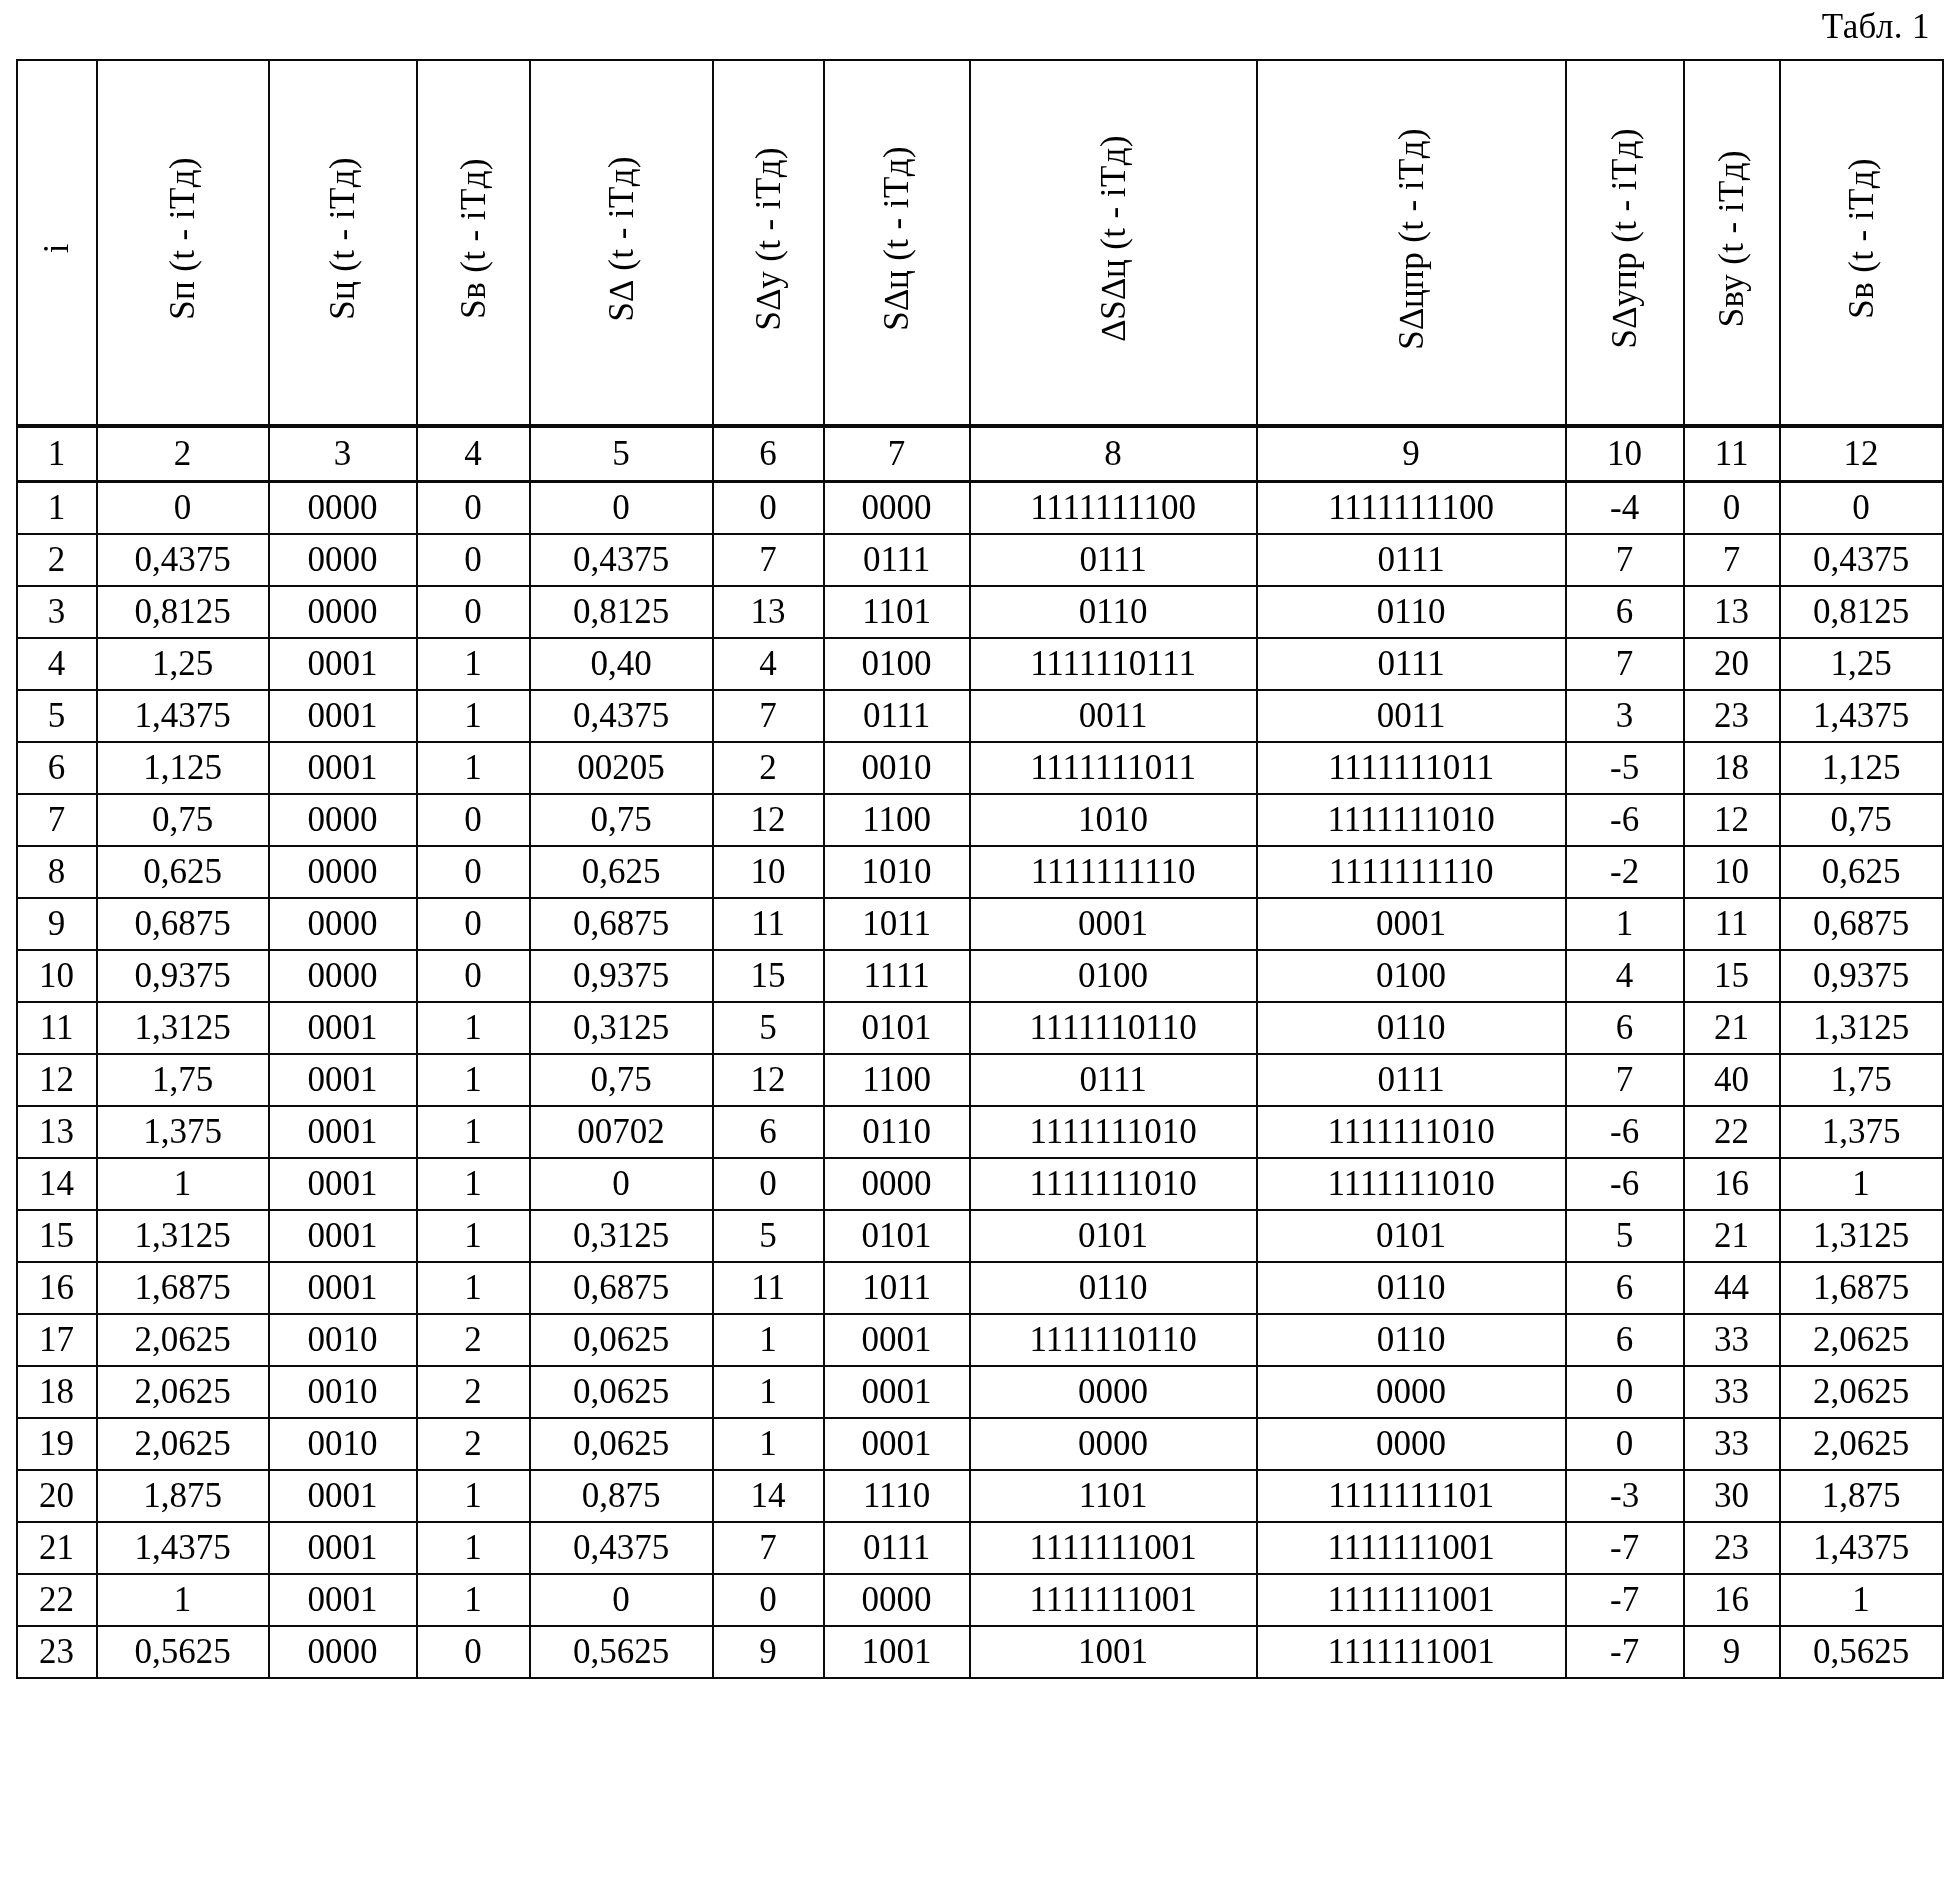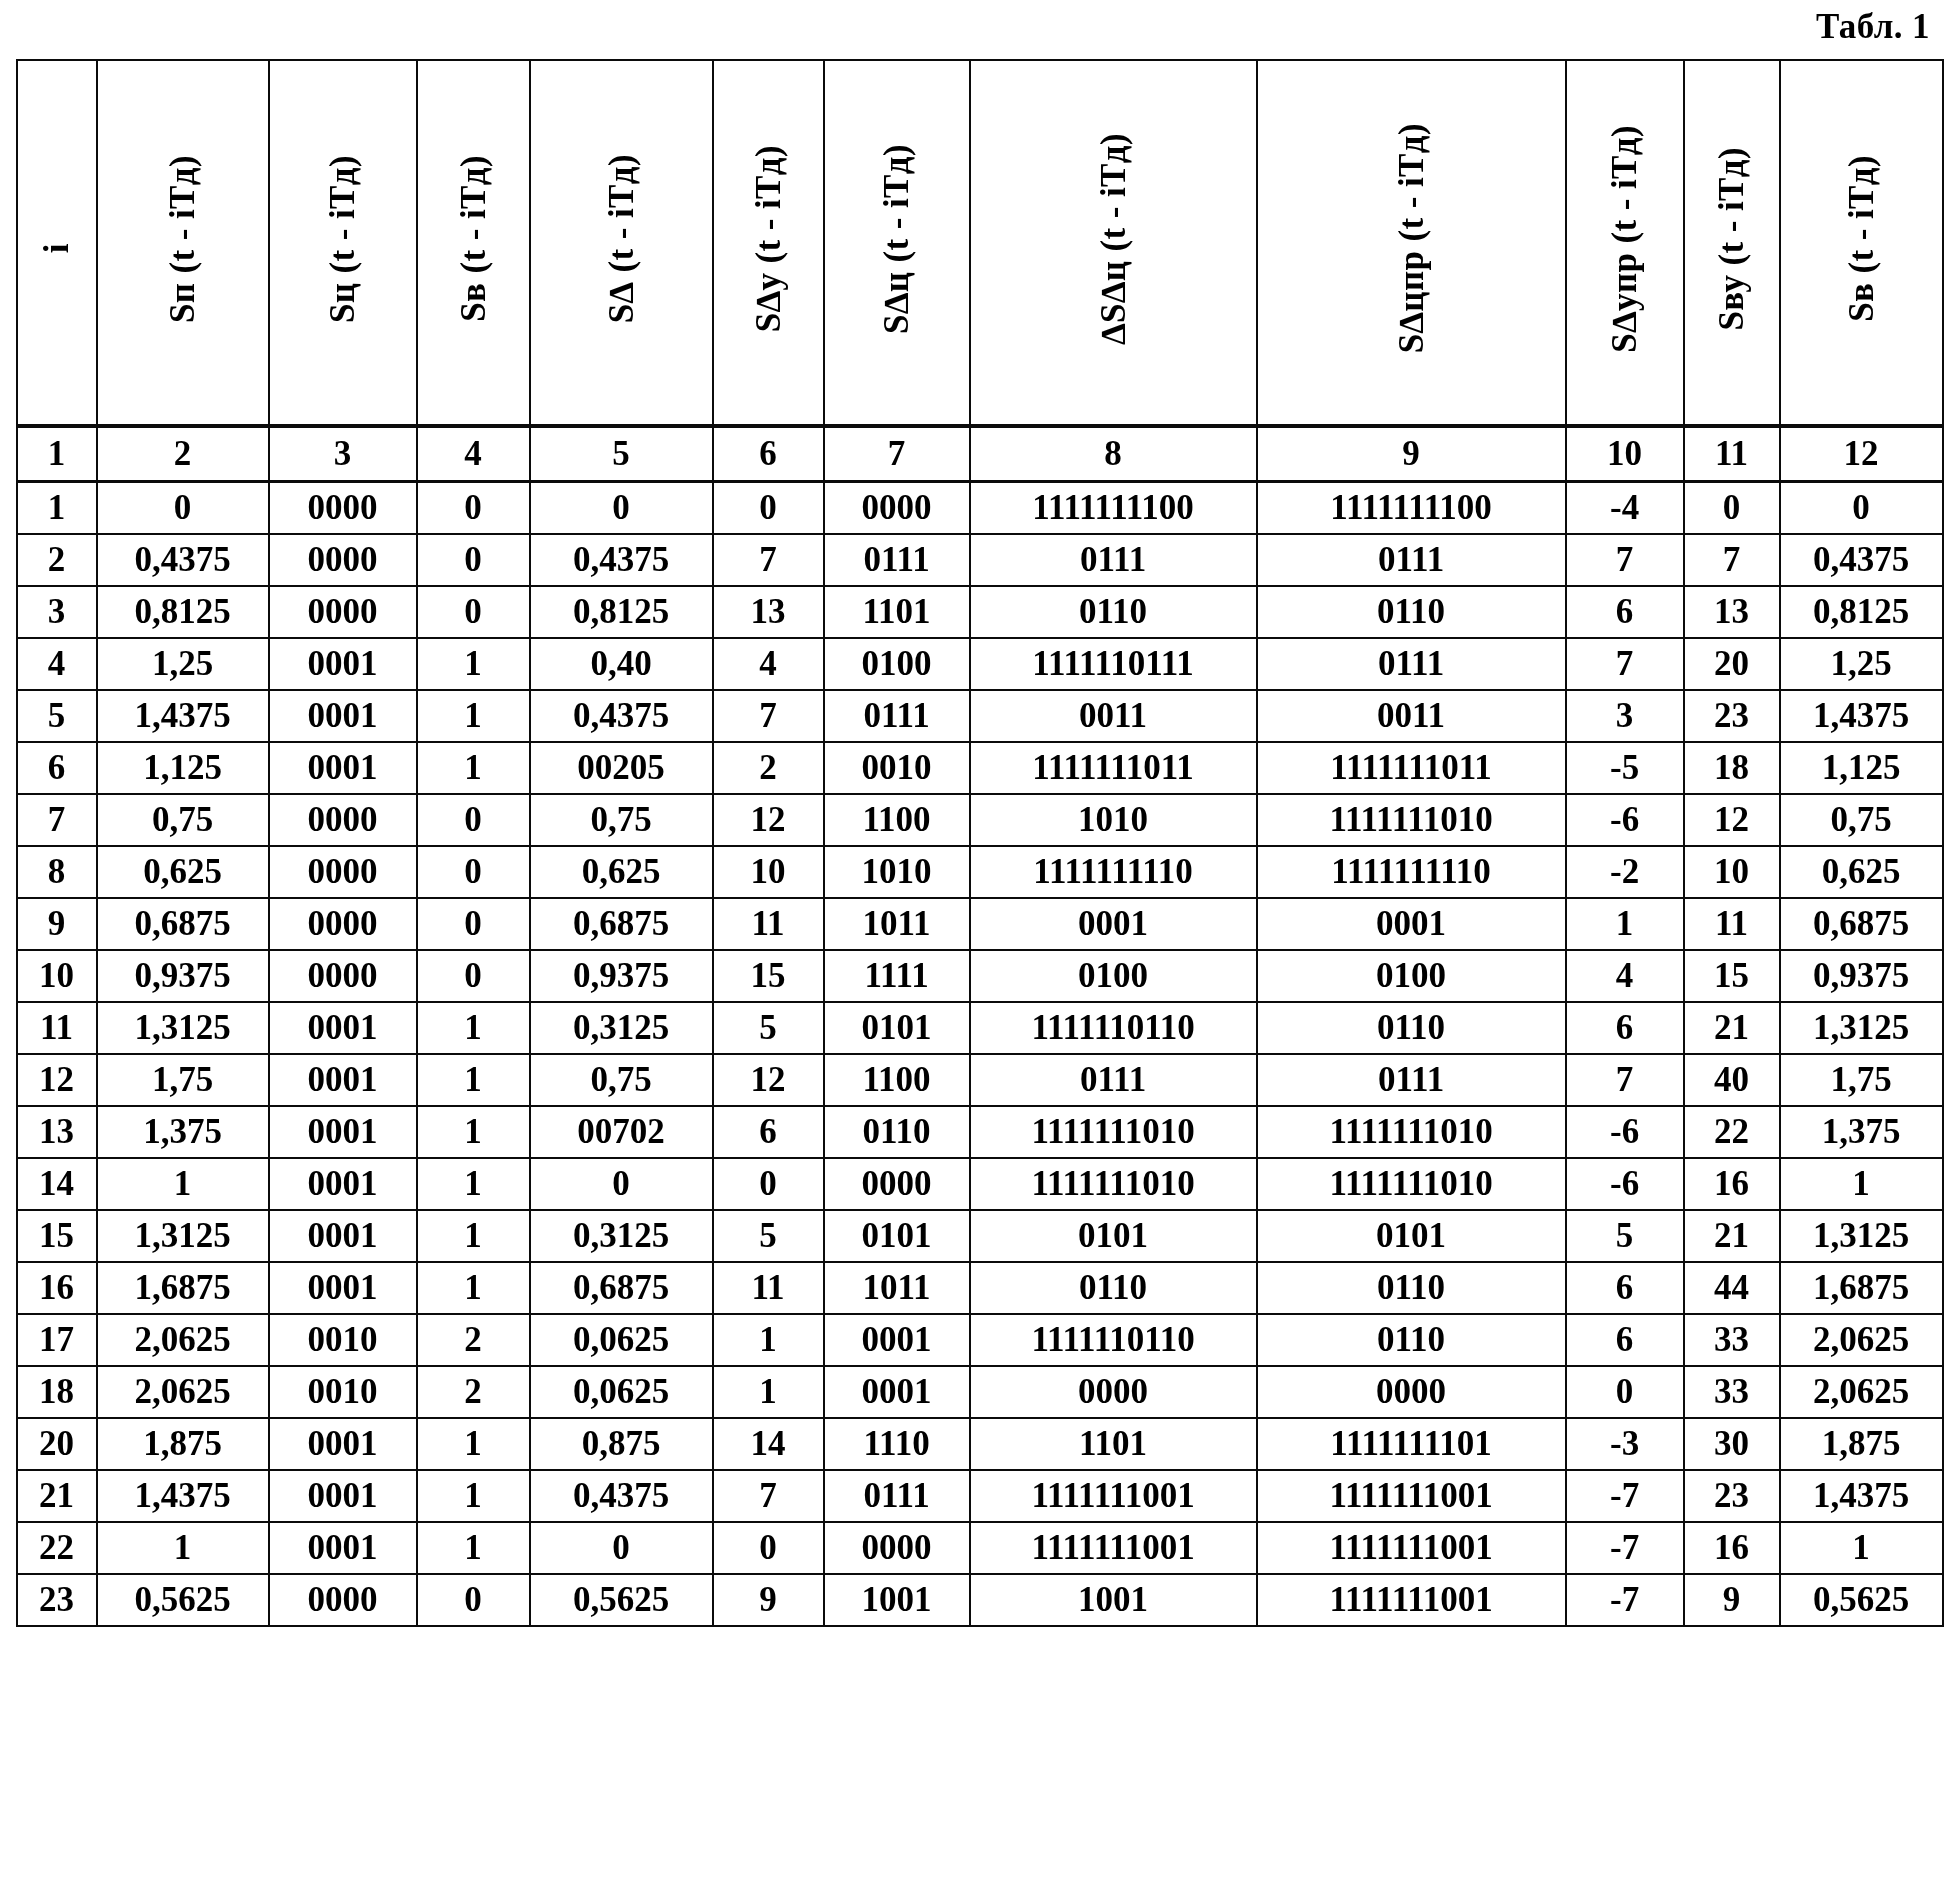--- a/index.html
+++ b/index.html
@@ -13,21 +13,20 @@
     font-family: "Liberation Serif", serif;
     color: #000000;
     overflow: hidden;
   }
   .page {
     position: relative;
     width: 1956px;
     height: 1885px;
     box-sizing: border-box;
     padding: 0;
-    font-weight: bold;
   }
   .table-caption {
     position: absolute;
     top: 7px;
     right: 26px;
     font-size: 35px;
     letter-spacing: 0.4px;
   }
   .table-wrap {
     position: absolute;
@@ -382,20 +381,34 @@
             <td>0,0625</td>
             <td>1</td>
             <td>0001</td>
             <td>0000</td>
             <td>0000</td>
             <td>0</td>
             <td>33</td>
             <td>2,0625</td>
           </tr>
           <tr class="data-row">
+            <td>19</td>
+            <td>2,0625</td>
+            <td>0010</td>
+            <td>2</td>
+            <td>0,0625</td>
+            <td>1</td>
+            <td>0001</td>
+            <td>0000</td>
+            <td>0000</td>
+            <td>0</td>
+            <td>33</td>
+            <td>2,0625</td>
+          </tr>
+          <tr class="data-row">
             <td>20</td>
             <td>1,875</td>
             <td>0001</td>
             <td>1</td>
             <td>0,875</td>
             <td>14</td>
             <td>1110</td>
             <td>1101</td>
             <td>1111111101</td>
             <td>-3</td>

